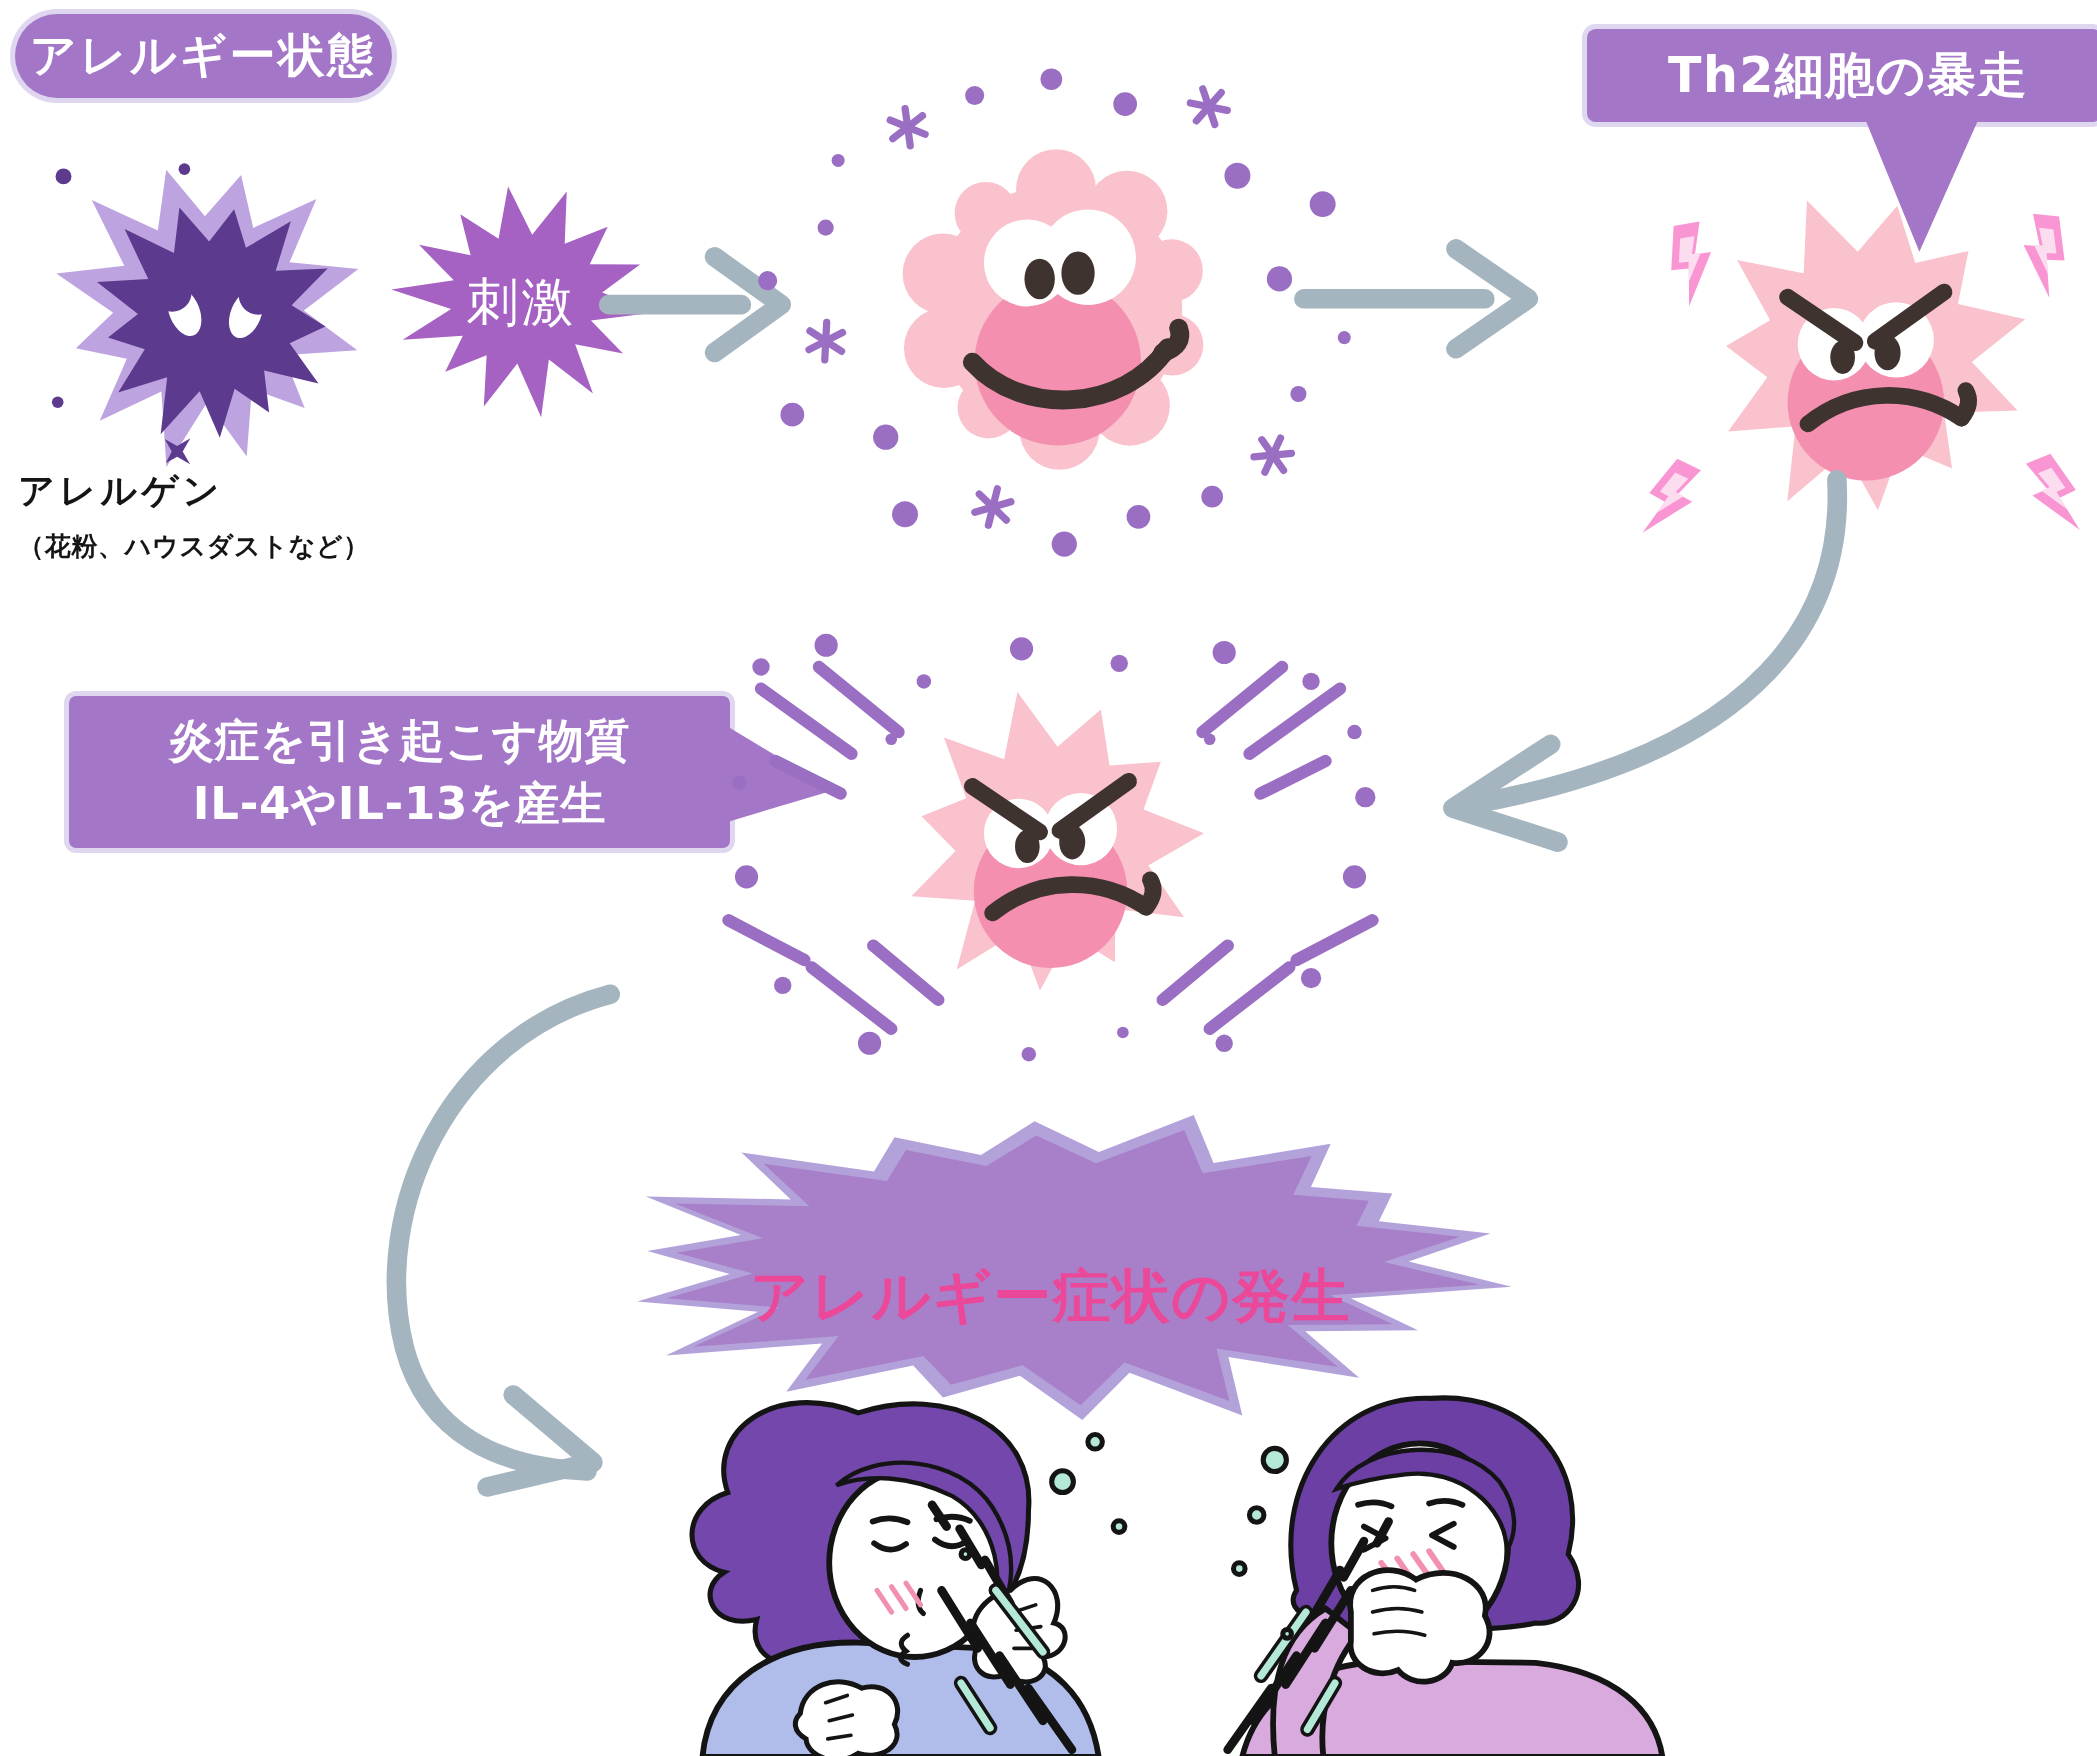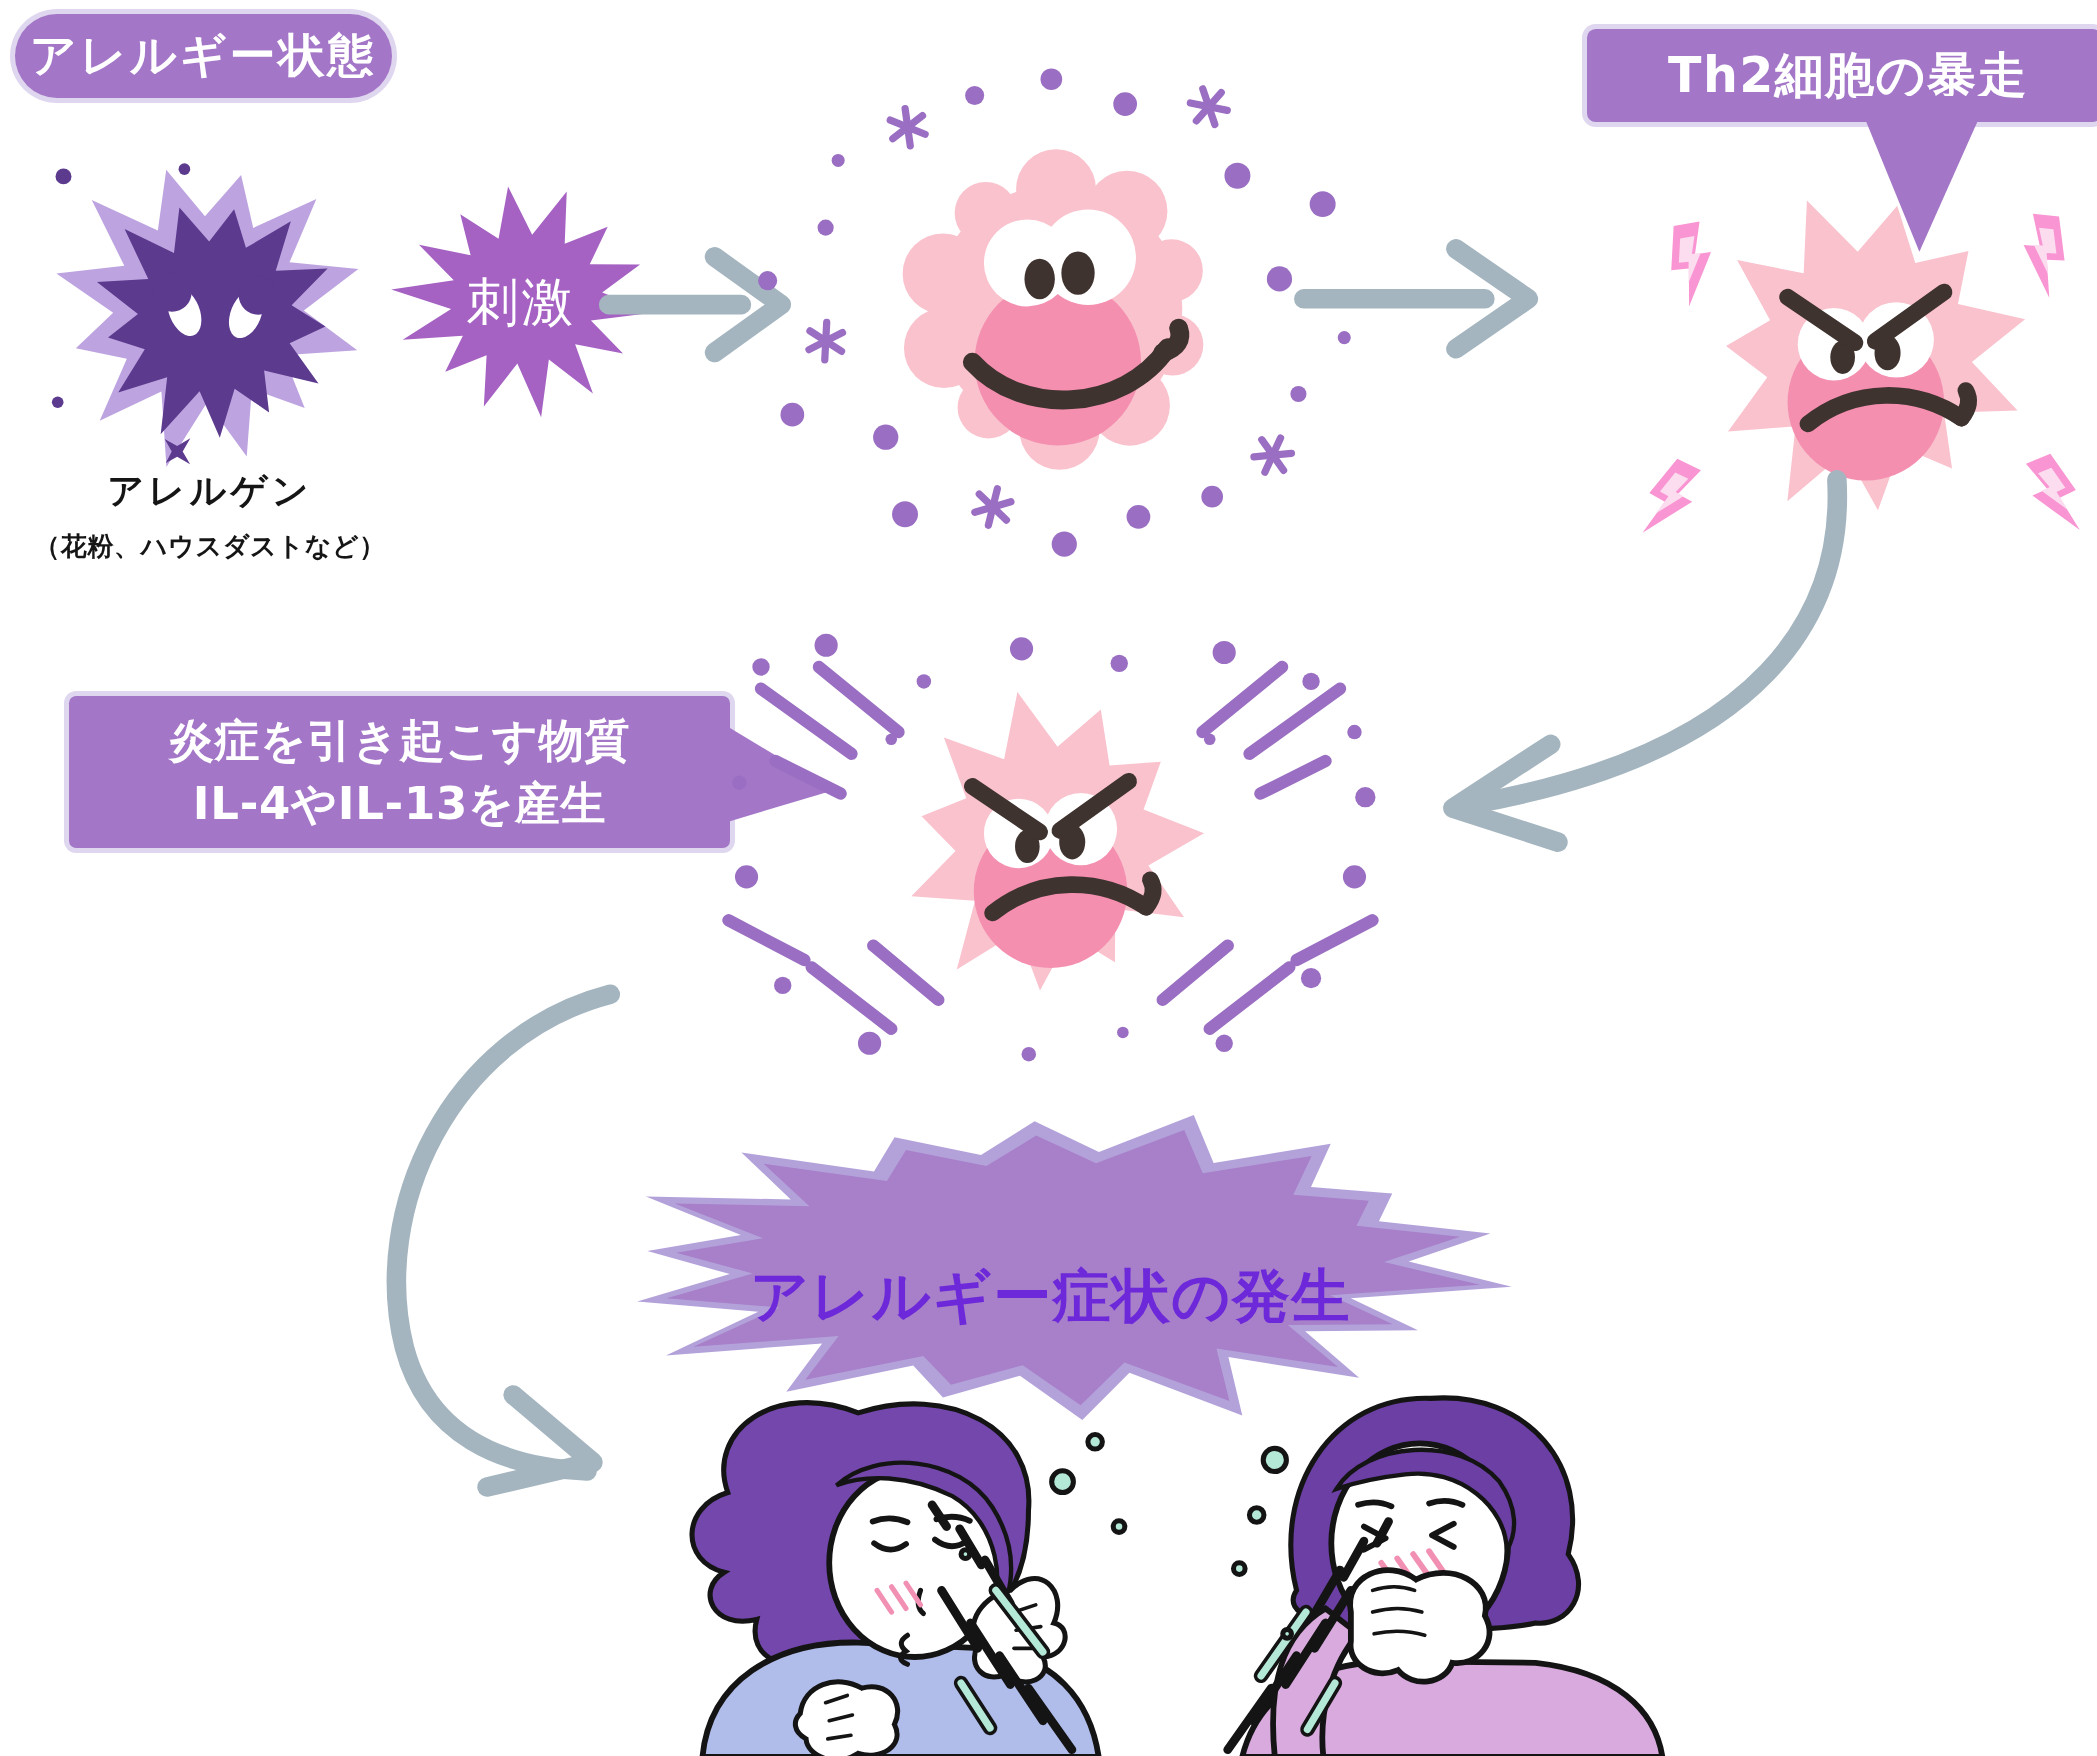--- a/index.html
+++ b/index.html
@@ -19,22 +19,22 @@
   }
   .bubble{background:var(--purpleLabel);color:#fff;font-weight:800;
           display:flex;align-items:center;justify-content:center;
           box-shadow:0 0 0 5px rgba(185,165,220,.45);margin-top:8px;}
   #state-badge{left:14.5px;top:5.8px;width:377px;height:84px;border-radius:42px;font-size:46px;letter-spacing:2.9px;}
   #th2-box{left:1587px;top:21px;width:506px;height:93px;border-radius:8.7px;font-size:49px;letter-spacing:1.4px;padding-left:8px;}
   #infl-box{left:69px;top:688px;width:661px;height:152px;border-radius:7.2px;flex-direction:column;gap:3px;font-size:45px;letter-spacing:0.7px;}
   #stimulus-label{left:449px;top:274px;width:145px;height:58px;display:flex;align-items:center;justify-content:center;
                   color:#fff;font-weight:400;font-size:52px;letter-spacing:2.9px;}
   #symptoms-label{left:739px;top:1257px;width:623px;height:80px;display:flex;align-items:center;justify-content:center;
-                  color:#6d28d9;font-weight:800;font-size:58px;letter-spacing:1.4px;}
-  #allergen-caption{left:18px;top:467px;width:384px;text-align:center;color:#151515;font-weight:800;}
+                  color:#ec4899;font-weight:800;font-size:58px;letter-spacing:1.4px;}
+  #allergen-caption{left:18px;top:467px;width:384px;text-align:left;color:#151515;font-weight:800;}
   #allergen-caption .l1{font-size:36px;letter-spacing:4.3px;}
   #allergen-caption .l2{font-size:26px;letter-spacing:0.7px;margin-top:13px;}
 </style>
 </head>
 <body>
 
 <div class="canvas">
 
   <div id="state-badge" class="abs bubble">アレルギー状態</div>
 

